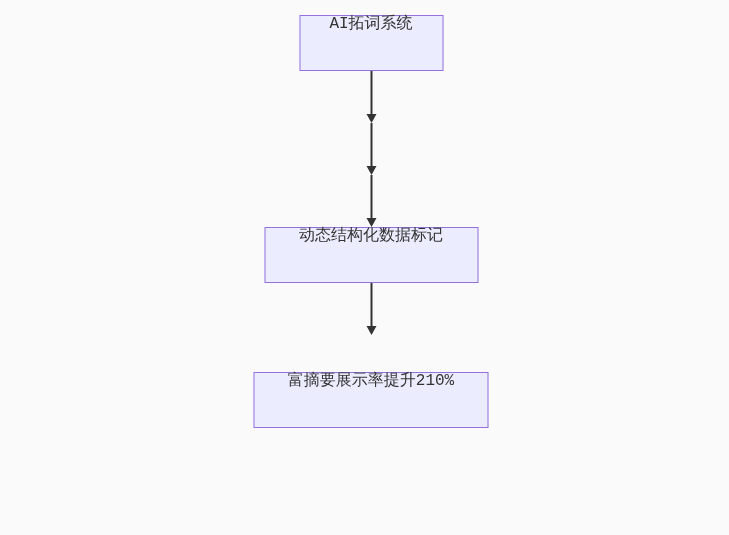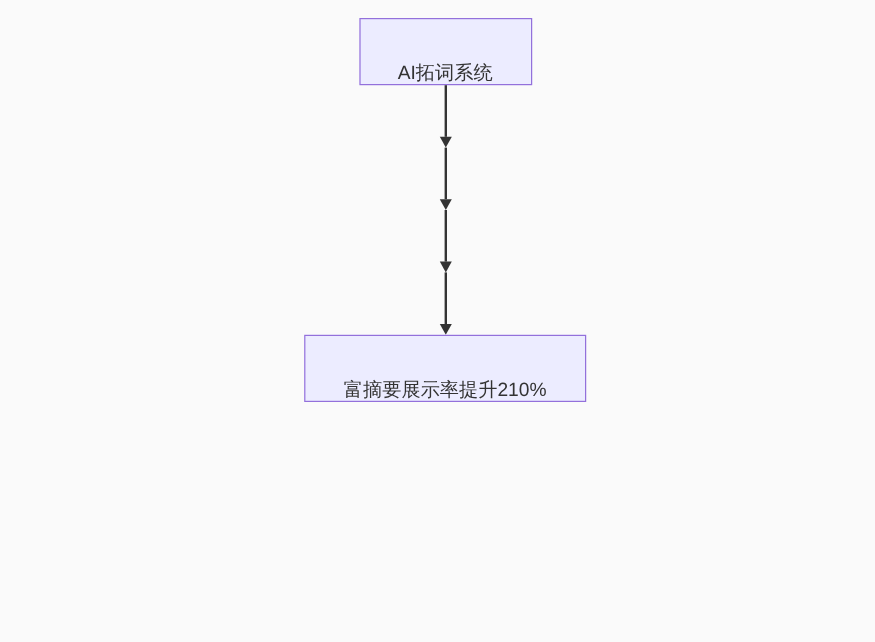--- a/index.html
+++ b/index.html
@@ -19,34 +19,35 @@
     display: flex;
     flex-direction: column;
     align-items: center;
   }
   .node {
     box-sizing: border-box;
     height: 56px;
     background: var(--node-fill, #ECECFF);
     border: 1.5px solid var(--node-border, #9370DB);
     display: flex;
-    align-items: flex-end;
+    align-items: flex-start;
     justify-content: center;
+    font-family: Liberation Mono, monospace;
   }
   .node .label {
     color: var(--text, #333333);
     font-size: 16px;
     line-height: 1;
     white-space: nowrap;
   }
   .n1 { width: 144px; }
   .n2 { width: 194px; }
   .n3 { width: 222px; }
   .n4 { width: 214px; }
-  .n5 { width: 235px; }
+  .n5 { width: 235px; margin-top: 37px; }
   .arrow {
     height: 52px;
     display: flex;
     flex-direction: column;
     align-items: center;
   }
   .arrow .line {
     flex: 1;
     width: 2px;
     background: var(--arrow, #333333);
@@ -78,20 +79,23 @@
     <span class="line"></span>
     <span class="head"></span>
   </div>
 
 
   <div class="arrow">
     <span class="line"></span>
     <span class="head"></span>
   </div>
 
+  <div class="node n4">
+    <span class="label">动态结构化数据标记</span>
+  </div>
 
   <div class="arrow">
     <span class="line"></span>
     <span class="head"></span>
   </div>
 
   <div class="node n5">
     <span class="label">富摘要展示率提升210%</span>
   </div>
 

